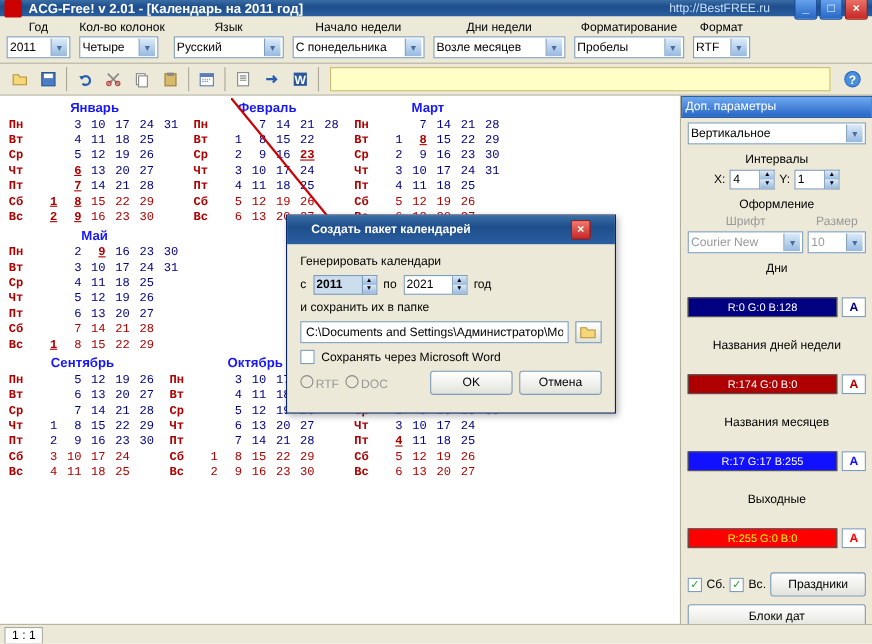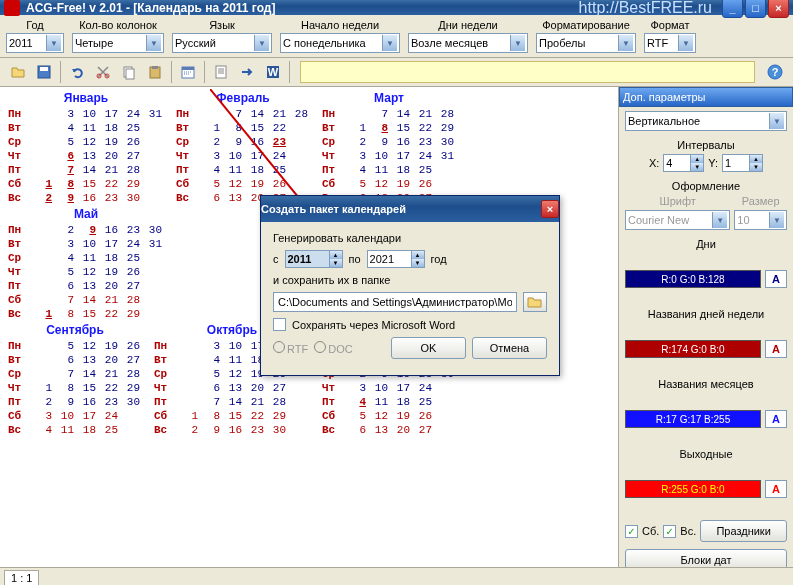--- a/index.html
+++ b/index.html
@@ -1,21 +1,21 @@
 <!DOCTYPE html>
 <html><head>
 <meta charset="utf-8">
 <style>
 * { box-sizing: border-box; margin: 0; padding: 0; font-family: Tahoma, sans-serif; font-size: 11px; }
 body { background: #ece9d8; width: 793px; height: 585px; overflow: hidden; }
 
 .titlebar { height: 15px; background: linear-gradient(#3a6ea5,#1e4e8c 40%,#2b5fa0); display: flex; align-items: center; padding: 0 4px; color: #fff; }
 .titlebar .appicon { width: 16px; height: 16px; background: #c00; border-radius: 2px; margin-right: 6px; }
 .titlebar .title { flex: 1; font-weight: bold; font-size: 12px; }
-.titlebar .url { color: #c8e0ff; margin-right: 8px; font-size: 16px; }
+.titlebar .url { color: #c8e0ff; margin-right: 20px; font-size: 11px; }
 .winbtn { width: 21px; height: 21px; margin-left: 2px; background: linear-gradient(#6da8f0,#2666c6); border: 1px solid #1b4f9e; border-radius: 3px; color: #fff; display: flex; align-items: center; justify-content: center; font-weight: bold; cursor: pointer; }
 .winbtn.close { background: linear-gradient(#f07a6d,#c62626); border-color: #9e1b1b; }
 
 .toolbar { background: #ece9d8; padding: 4px 6px; display: flex; gap: 8px; border-bottom: 1px solid #aca899; }
 .tgroup { display: flex; flex-direction: column; gap: 2px; }
 .tgroup label { color: #000; text-align: center; }
 .sel, .inp { border: 1px solid #7f9db9; background: #fff; padding: 1px 2px; height: 20px; }
 .sel { display: flex; align-items: center; justify-content: space-between; cursor: pointer; }
 .sel .arr { width: 15px; height: 16px; background: linear-gradient(#dbeaf9,#97b9e0); border-left: 1px solid #7f9db9; display: flex; align-items: center; justify-content: center; font-size: 8px; color: #4a6d9e; }
 
@@ -50,21 +50,21 @@
 .chkrow { display: flex; align-items: center; gap: 4px; margin: 3px 0; }
 .chk { width: 13px; height: 13px; border: 1px solid #7f9db9; background: #fff; display: flex; align-items: center; justify-content: center; color: #21a121; font-size: 10px; cursor: pointer; }
 
 .spinrow { display: flex; align-items: center; gap: 4px; justify-content: center; }
 .spin { display: flex; }
 .spin input { width: 28px; border: 1px solid #7f9db9; height: 18px; padding: 0 2px; }
 .spinbtns { display: flex; flex-direction: column; border: 1px solid #7f9db9; border-left: none; }
 .spinbtns span { width: 12px; height: 8px; background: linear-gradient(#dbeaf9,#97b9e0); font-size: 6px; text-align: center; line-height: 8px; cursor: pointer; }
 
 .dialog { position: absolute; left: 260px; top: 195px; width: 300px; background: #ece9d8; border: 1px solid #0a246a; box-shadow: 2px 2px 6px rgba(0,0,0,.3); }
-.dialog .dtitle { background: linear-gradient(#3a6ea5,#1e4e8c 40%,#2b5fa0); color: #fff; padding: 4px 0; display: flex; justify-content: space-between; align-items: center; font-weight: bold; font-size: 12px; }
+.dialog .dtitle { background: linear-gradient(#3a6ea5,#1e4e8c 40%,#2b5fa0); color: #fff; padding: 4px 22px; display: flex; justify-content: space-between; align-items: center; font-weight: bold; font-size: 12px; }
 .dialog .dclose { width: 18px; height: 18px; background: linear-gradient(#f07a6d,#c62626); border: 1px solid #9e1b1b; border-radius: 2px; display: flex; align-items: center; justify-content: center; color: #fff; cursor: pointer; }
 .dialog .dbody { padding: 10px 12px; }
 .dialog .drow { display: flex; align-items: center; gap: 6px; margin: 6px 0; }
 .dialog .dinp { border: 1px solid #7f9db9; background: #fff; height: 20px; padding: 0 4px; flex: 1; }
 .dialog .dbtn { width: 75px; height: 22px; background: linear-gradient(#fff,#e3e3dc); border: 1px solid #7f9db9; border-radius: 3px; cursor: pointer; }
 .dialog .folderbtn { width: 24px; height: 20px; background: linear-gradient(#fff,#e3e3dc); border: 1px solid #7f9db9; cursor: pointer; display: flex; align-items: center; justify-content: center; }
 .dialog .radio { width: 12px; height: 12px; border: 1px solid #888; border-radius: 50%; display: inline-block; margin-right: 2px; }
 .dialog .greyed { color: #999; }
 
 .statusbar { display: flex; align-items: center; border-top: 1px solid #aca899; background: #ece9d8; height: 21px; padding: 0 4px; gap: 8px; }
@@ -86,21 +86,21 @@
 <div class="toolbar">
   <div class="tgroup">
       <label>Год</label>
       <div class="sel" style="width:58px">
         <span>2011</span>
         <span class="arr">▼</span>
       </div>
     </div>
   <div class="tgroup">
       <label>Кол-во колонок</label>
-      <div class="sel" style="width:92px">
+      <div class="sel" style="width:72px">
         <span>Четыре</span>
         <span class="arr">▼</span>
       </div>
     </div>
   <div class="tgroup">
       <label>Язык</label>
       <div class="sel" style="width:100px">
         <span>Русский</span>
         <span class="arr">▼</span>
       </div>

